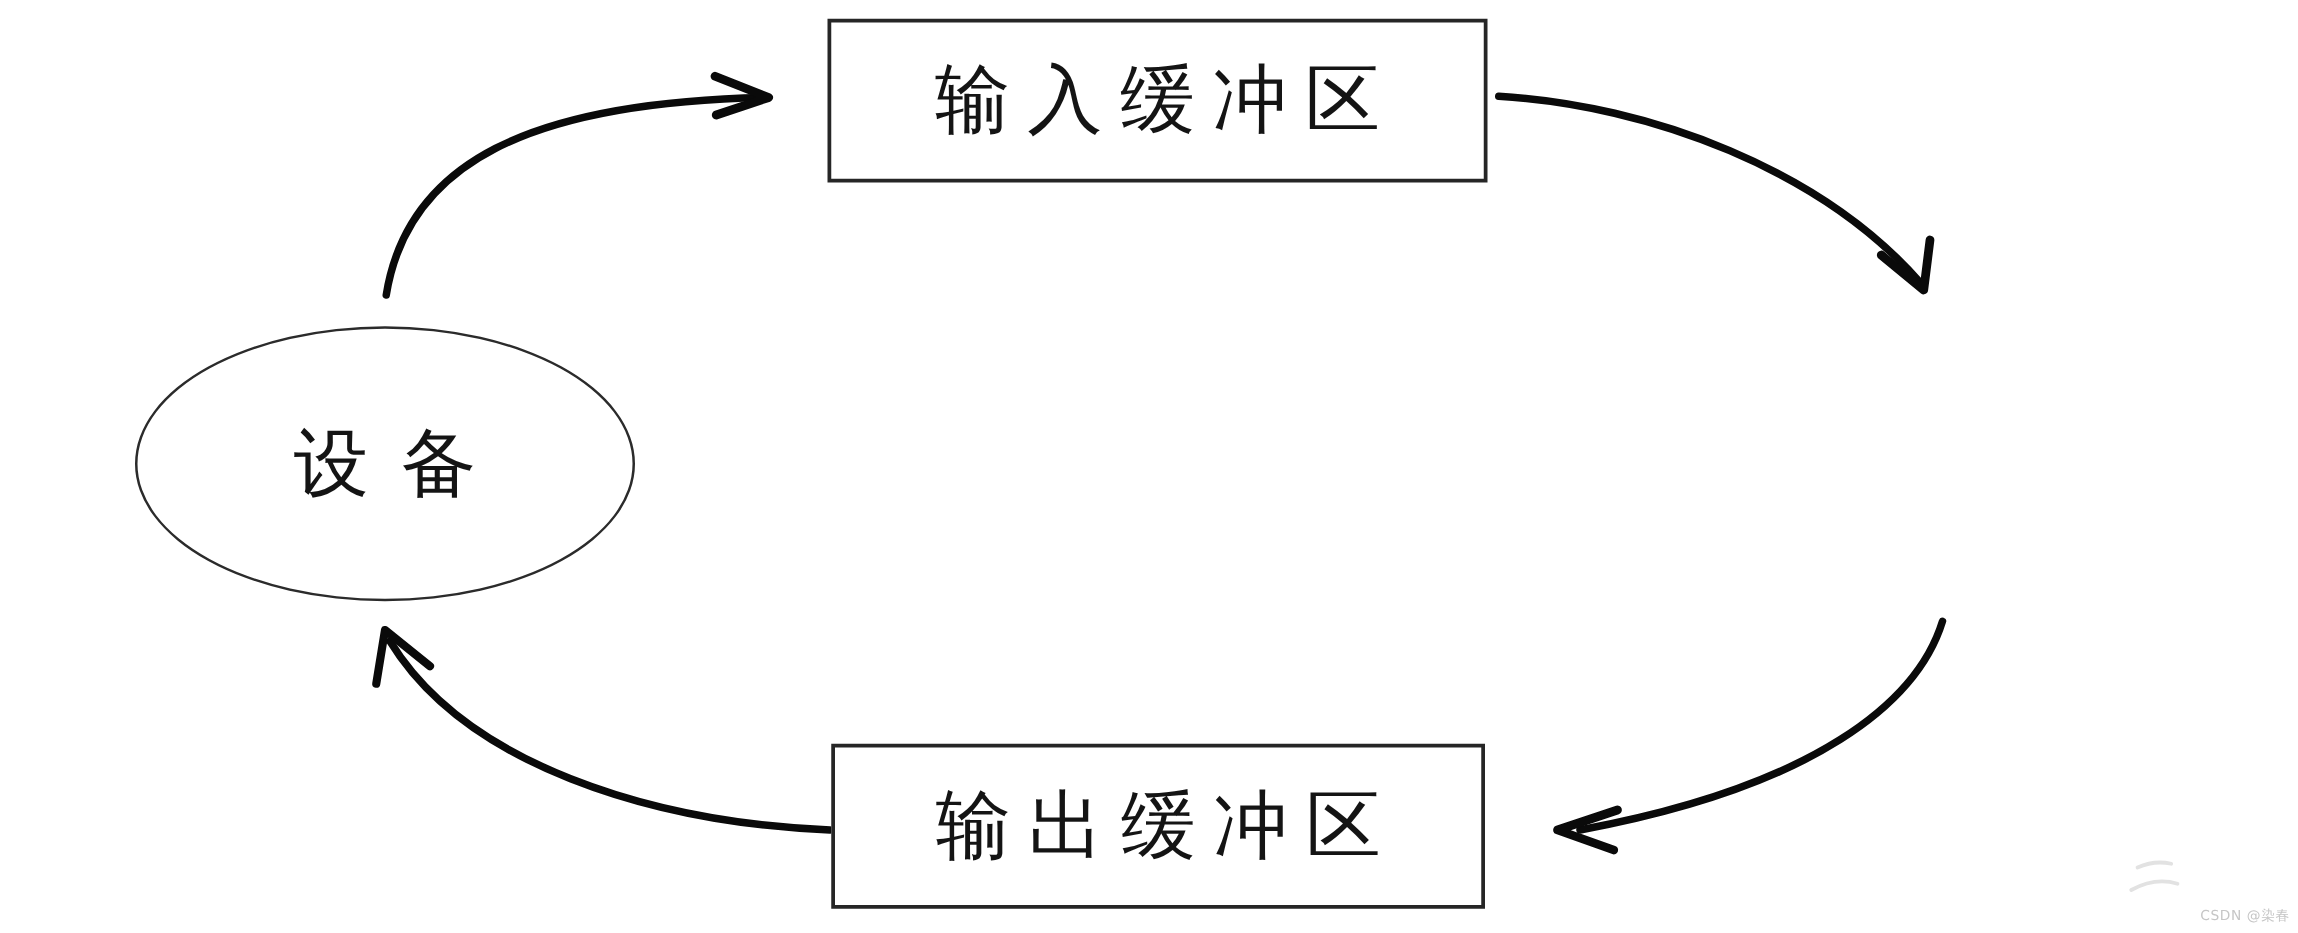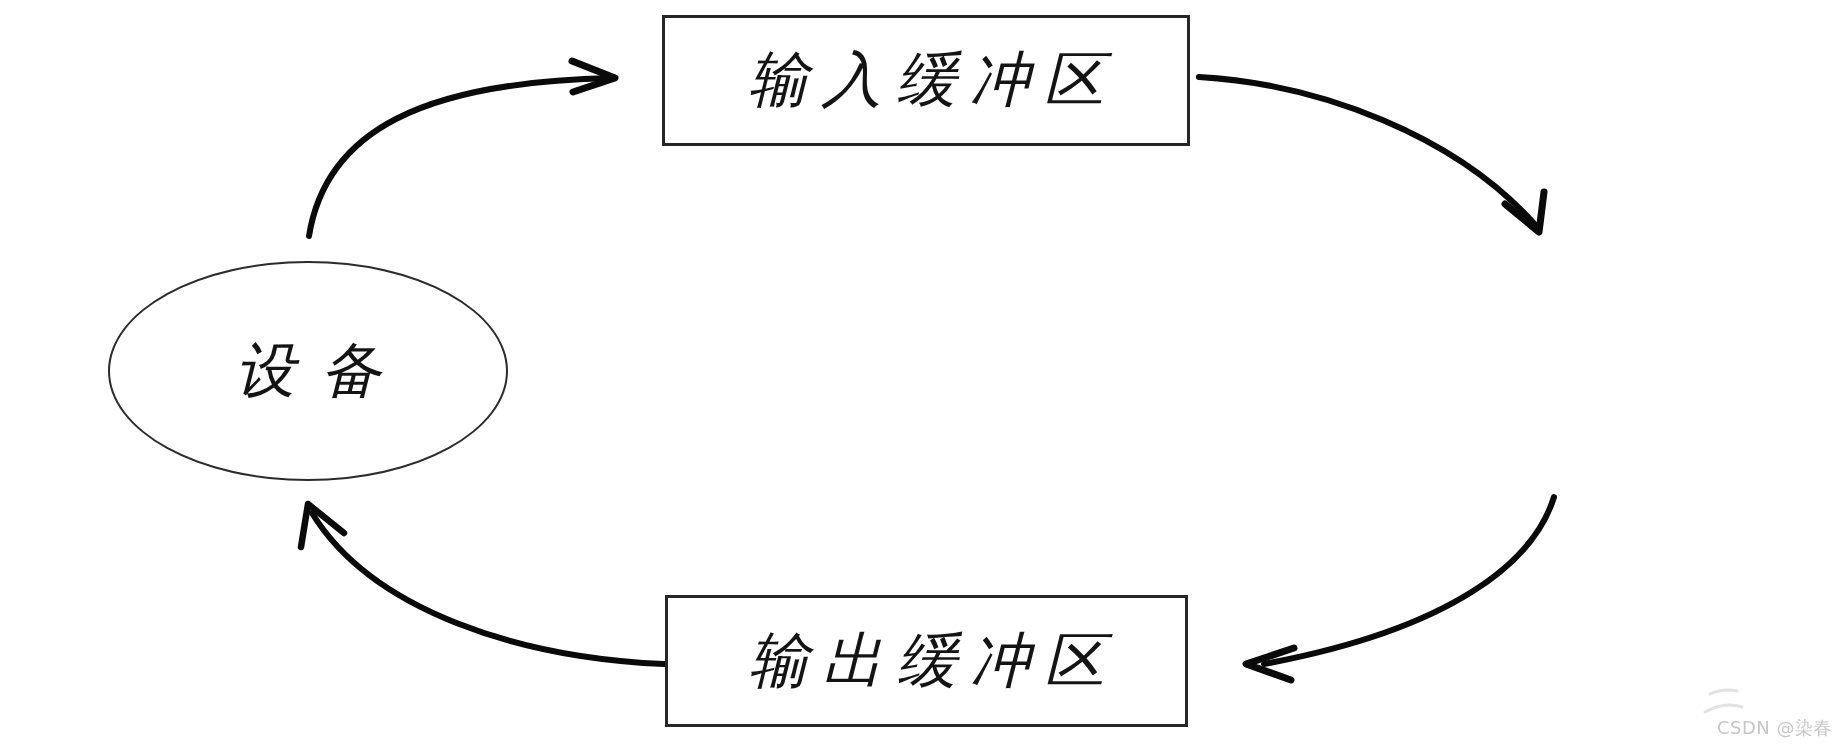--- a/index.html
+++ b/index.html
@@ -24,21 +24,20 @@
   }
   .node {
     position: absolute;
     display: flex;
     align-items: center;
     justify-content: center;
     color: #141414;
     font-size: 60px;
     box-sizing: border-box;
     background: #ffffff;
-    font-style: italic;
   }
   .node.rect {
     border: 3px solid #262626;
     letter-spacing: 14px;
     padding-left: 14px;
   }
   .node.ellipse {
     border: 2px solid #2b2b2b;
     border-radius: 50%;
     letter-spacing: 26px;
@@ -46,21 +45,21 @@
   }
   #node-input-buffer  { left: 662px;  top: 15px;  width: 528px; height: 131px; }
   #node-output-buffer { left: 665px;  top: 595px; width: 523px; height: 132px; }
   #node-device        { left: 108px;  top: 261px; width: 400px; height: 220px; }
   #node-memory        { left: 1345px; top: 260px; width: 400px; height: 220px; }
   .watermark {
     position: absolute;
     right: 6px;
     bottom: 6px;
     font-family: "DejaVu Sans", sans-serif;
-    font-size: 18px;
+    font-size: 11px;
     color: #c6c6c6;
     letter-spacing: 0.5px;
   }
 </style>
 </head>
 <body>
 
 <div class="canvas">
 
   <svg class="arrow-layer" viewBox="0 0 1838 746" xmlns="http://www.w3.org/2000/svg" fill="none" stroke="#0a0a0a" stroke-linecap="round" stroke-linejoin="round">

